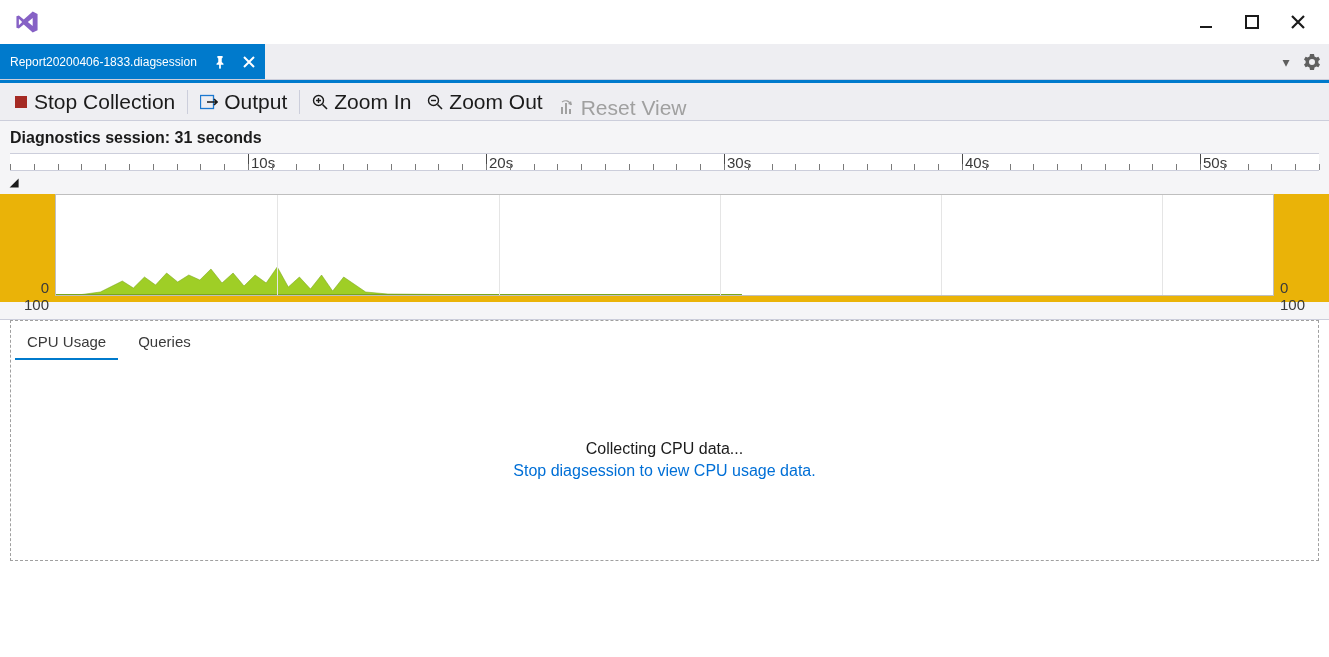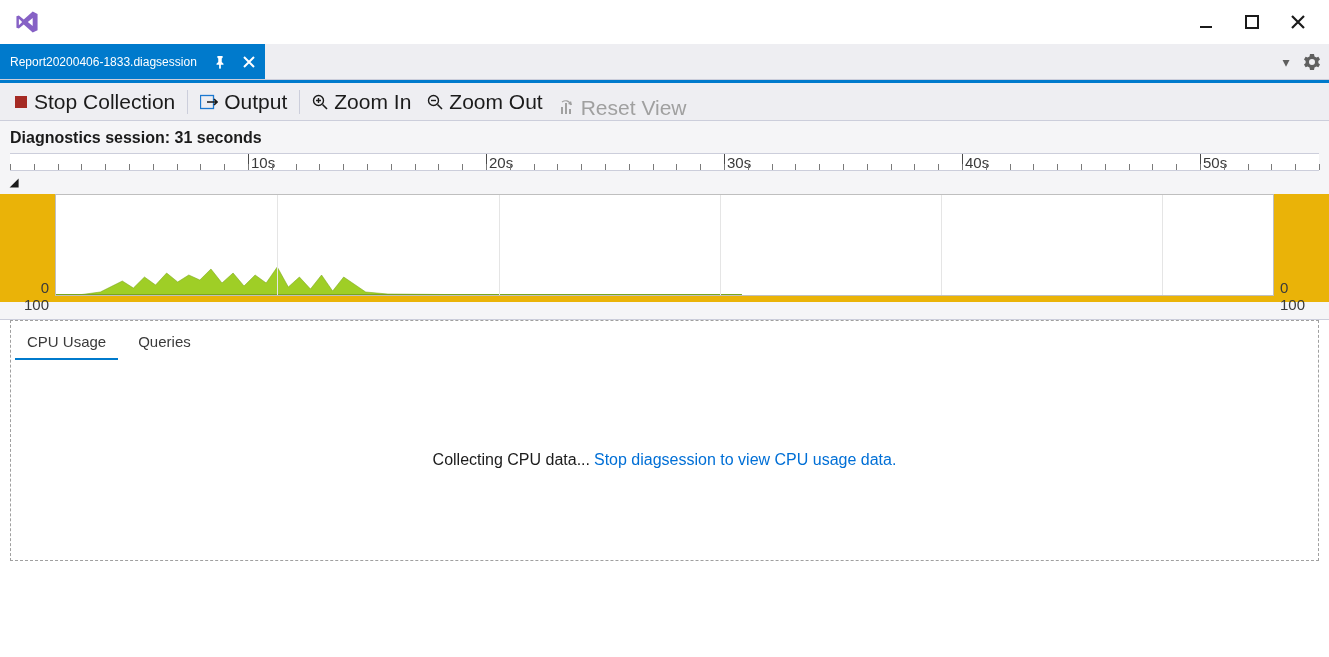--- a/index.html
+++ b/index.html
@@ -44,21 +44,21 @@
   .chartbox .vgrid{position:absolute;top:0;bottom:0;width:1px;background:#e5e5e5;}
   .spacer{height:18px;background:#f5f5f7;border-bottom:1px solid #cccedb;}
   
   .detail{border:1px dashed #a0a0a0;margin:0 10px 10px;background:#fff;}
   .dtabs{display:flex;padding:6px 4px 0;font-size:15px;gap:8px;}
   .dtab{padding:6px 12px 8px;color:#3a3a3a;}
   .dtab.active{border-bottom:2px solid #007acc;}
   .recbar{display:flex;align-items:center;background:#eeeef2;padding:4px 6px;}
   .recbtn{display:flex;align-items:center;gap:8px;border:1px solid #569de5;background:#fff;padding:4px 10px;font-size:15px;}
   .reddot{width:10px;height:10px;border-radius:50%;background:#c42b1c;}
-  .msgarea{height:200px;display:flex;align-items:center;justify-content:center;font-size:16px;gap:4px;}
+  .msgarea{height:200px;display:flex;flex-direction:column;align-items:center;justify-content:center;font-size:16px;gap:4px;}
   .msgarea .link{color:#006fd6;}
   svg{display:block;}
 </style>
 </head>
 <body>
 
 <div class="titlebar">
   <span class="logo">
     <svg width="26" height="26" viewBox="0 0 32 32">
         <path fill="#8661c5" d="M23 3l6 3v20l-6 3-11-10-6 5-3-1V9l3-1 6 5L23 3zm0 8l-6 5 6 5V11zM6 12v8l4-4-4-4z"></path>

